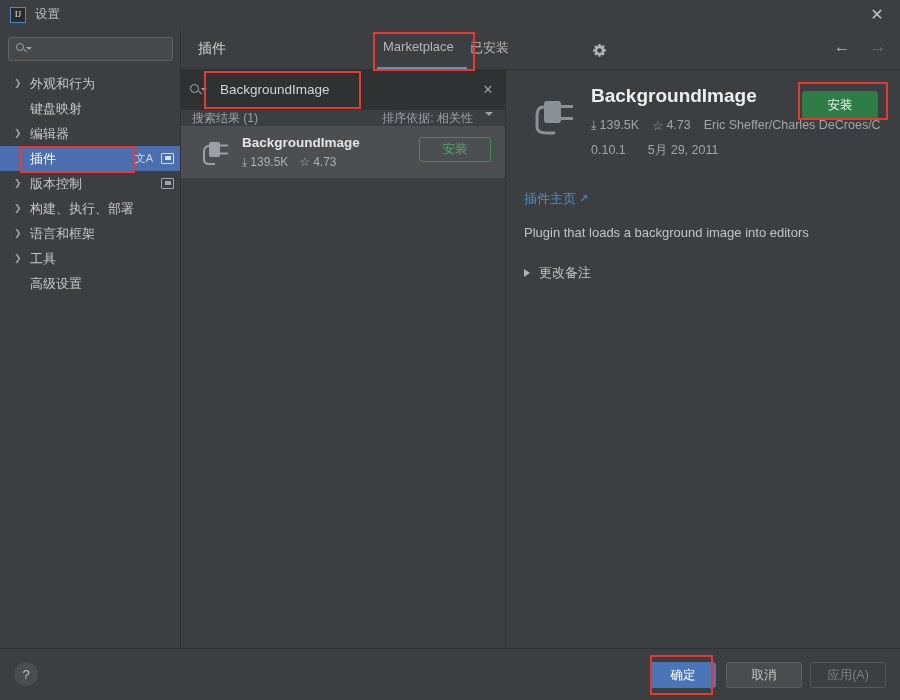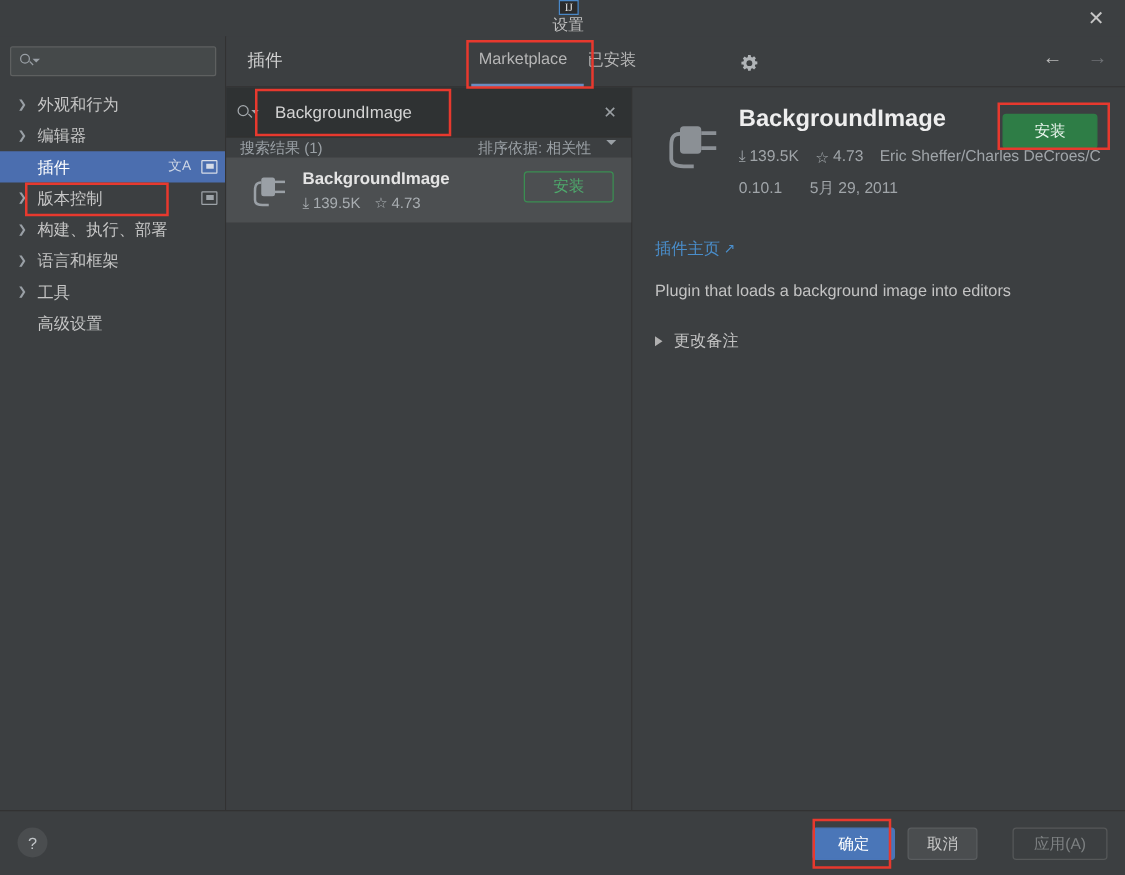--- a/index.html
+++ b/index.html
@@ -13,21 +13,21 @@
     position: relative;
     width: 900px; height: 700px;
     background: #3c3f41;
     color: #bbbbbb;
   }
 
   
   .titlebar {
     position: absolute; left: 0; top: 0; width: 900px; height: 29px;
     background: #3c3f41;
-    display: flex; align-items: center; flex-direction: column;
+    display: flex; align-items: center;
   }
   .ij-logo {
     width: 16px; height: 16px; margin-left: 10px;
     border: 1px solid #4a88c7;
     background: #2b2b2b;
     display: flex; align-items: center; justify-content: center;
     font-size: 9px; color: #e0e0e0; line-height: 1;
     font-family: "Liberation Serif", serif;
   }
   .title-text {
@@ -282,21 +282,21 @@
     position: absolute; top: 13px; height: 26px;
     border-radius: 3px; font-size: 12.5px;
     display: flex; align-items: center; justify-content: center;
     cursor: default;
   }
   .btn-ok {
     left: 650px; width: 66px;
     background: #4a76b8; border: 1px solid #4a76b8; color: #ffffff;
   }
   .btn-cancel {
-    left: 726px; width: 56px;
+    left: 726px; width: 76px;
     background: #4a4d4f; border: 1px solid #5a5d5f; color: #c8c8c8;
   }
   .btn-apply {
     left: 810px; width: 76px;
     background: #3c3f41; border: 1px solid #565859; color: #7d8082;
   }
 
   
   .redbox {
     position: absolute; border: 2px solid #e8392e;
@@ -325,20 +325,24 @@
             <span class="tri"></span>
         </span>
         <span class="search-input-text"></span>
       </div>
     </div>
 
     <div class="tree">
       <div class="tree-row">
         <span class="arrow">❯</span>
         <span class="tree-label">外观和行为</span>
+      </div>
+      <div class="tree-row">
+        <span class="arrow"></span>
+        <span class="tree-label">键盘映射</span>
       </div>
       <div class="tree-row">
         <span class="arrow">❯</span>
         <span class="tree-label">编辑器</span>
       </div>
       <div class="tree-row selected">
         <span class="arrow"></span>
         <span class="tree-label">插件</span>
         <span class="row-icons">
           <span class="tr-icon">文A</span>

